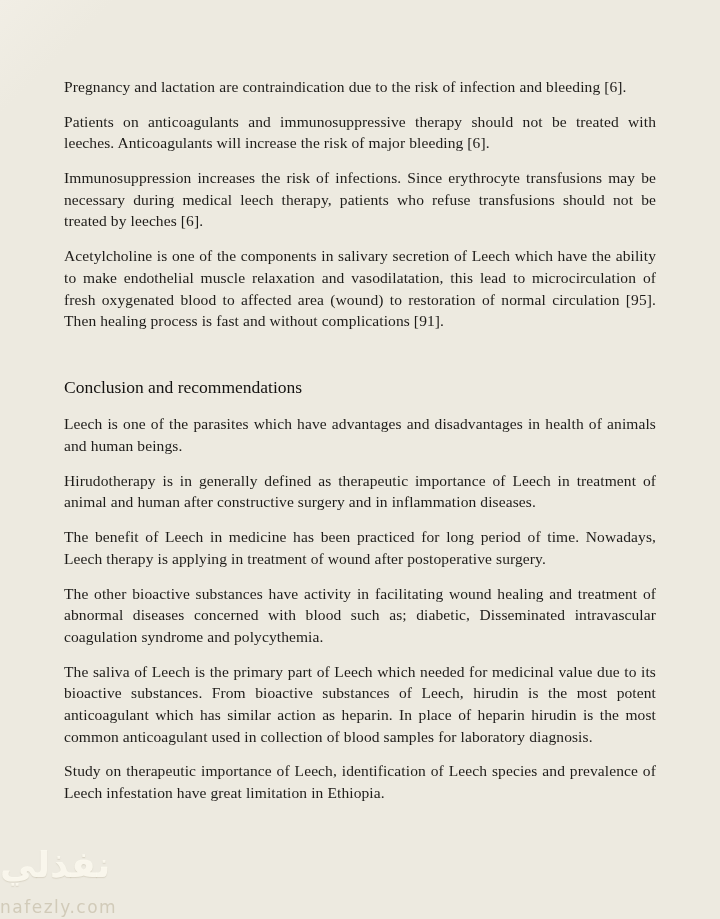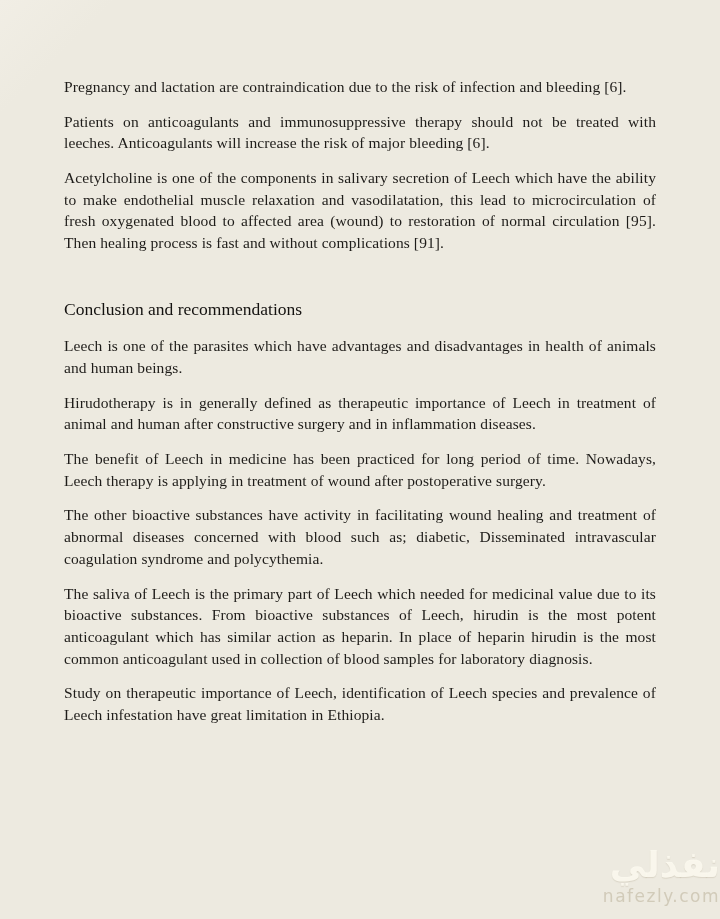--- a/index.html
+++ b/index.html
@@ -34,51 +34,51 @@
     font-size: 17.5px;
     font-weight: normal;
     line-height: 1.4;
     color: #141210;
   }
   .watermark {
     position: absolute;
     left: 0;
     right: 0;
     top: 845px;
-    text-align: right;
+    text-align: left;
     pointer-events: none;
     user-select: none;
   }
   .wm-logo {
     font-family: "DejaVu Sans", sans-serif;
     font-weight: bold;
     font-size: 36px;
     line-height: 40px;
     color: rgba(252, 249, 240, 0.9);
     text-shadow: 0 1px 1px rgba(160, 148, 120, 0.25);
     direction: rtl;
   }
   .wm-domain {
     font-family: "DejaVu Sans", sans-serif;
     font-size: 17px;
     line-height: 20px;
     letter-spacing: 1.5px;
     color: rgba(172, 160, 132, 0.42);
-    margin-top: 1px;
-    padding-left: 42px;
+    margin-top: 12px;
   }
 </style>
 </head>
 <body>
 
 <div class="page">
 
   <section class="body-text">
     <p>Pregnancy and lactation are contraindication due to the risk of infection and bleeding [6].</p>
     <p>Patients on anticoagulants and immunosuppressive therapy should not be treated with leeches. Anticoagulants will increase the risk of major bleeding [6].</p>
+    <p>Immunosuppression increases the risk of infections. Since erythrocyte transfusions may be necessary during medical leech therapy, patients who refuse transfusions should not be treated by leeches [6].</p>
     <p>Acetylcholine is one of the components in salivary secretion of Leech which have the ability to make endothelial muscle relaxation and vasodilatation, this lead to microcirculation of fresh oxygenated blood to affected area (wound) to restoration of normal circulation [95]. Then healing process is fast and without complications [91].</p>
   </section>
 
   <h2 class="section-heading">Conclusion and recommendations</h2>
 
   <section class="body-text">
     <p>Leech is one of the parasites which have advantages and disadvantages in health of animals and human beings.</p>
     <p>Hirudotherapy is in generally defined as therapeutic importance of Leech in treatment of animal and human after constructive surgery and in inflammation diseases.</p>
     <p>The benefit of Leech in medicine has been practiced for long period of time. Nowadays, Leech therapy is applying in treatment of wound after postoperative surgery.</p>
     <p>The other bioactive substances have activity in facilitating wound healing and treatment of abnormal diseases concerned with blood such as; diabetic, Disseminated intravascular coagulation syndrome and polycythemia.</p>

